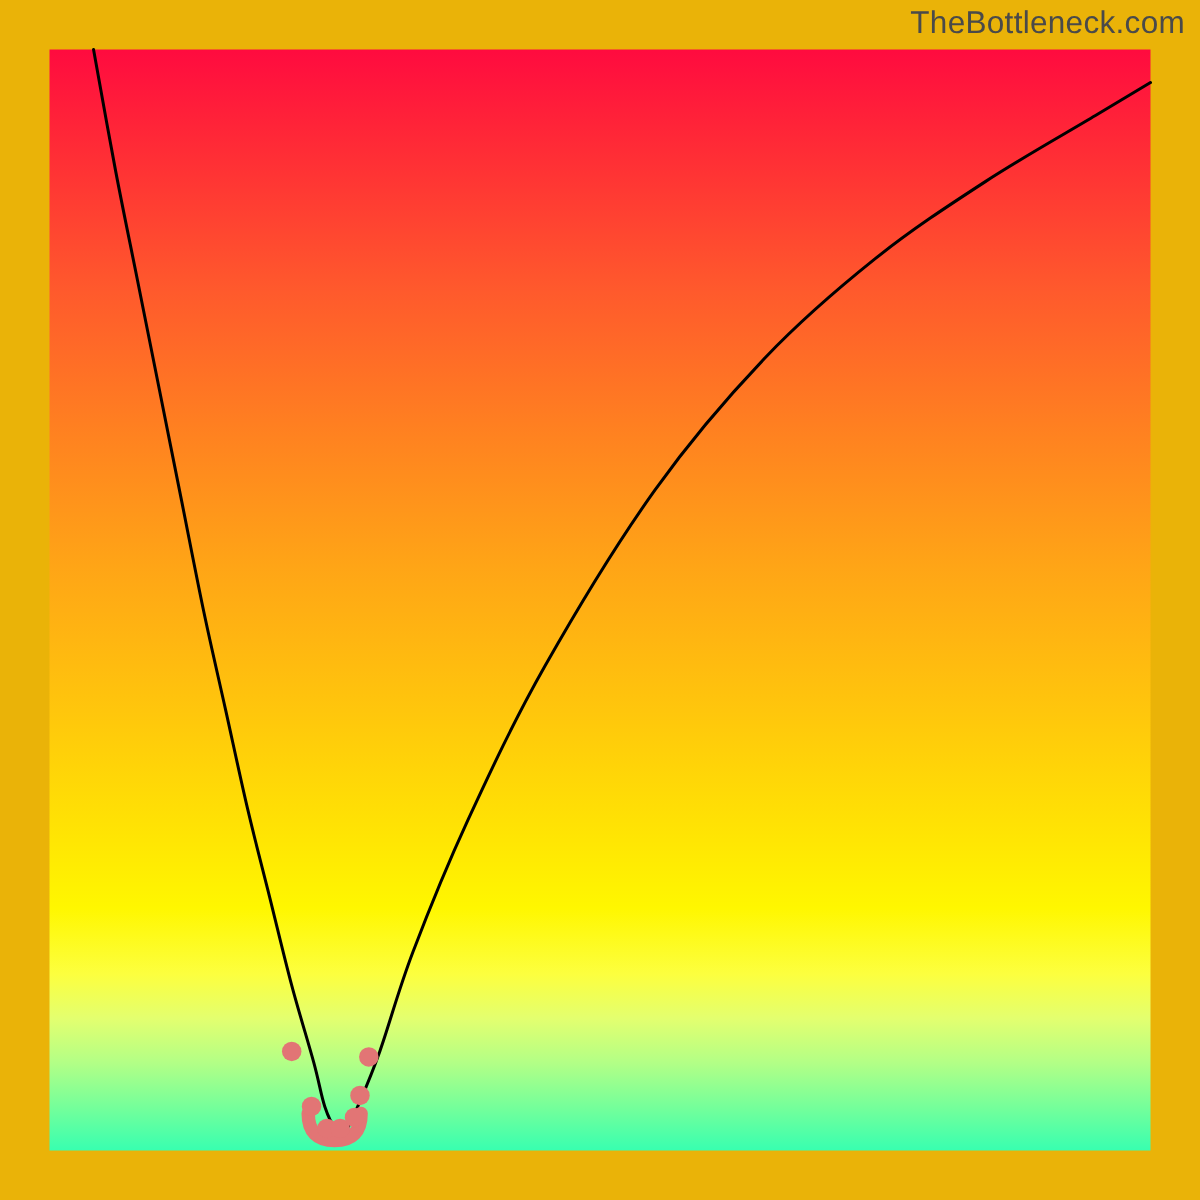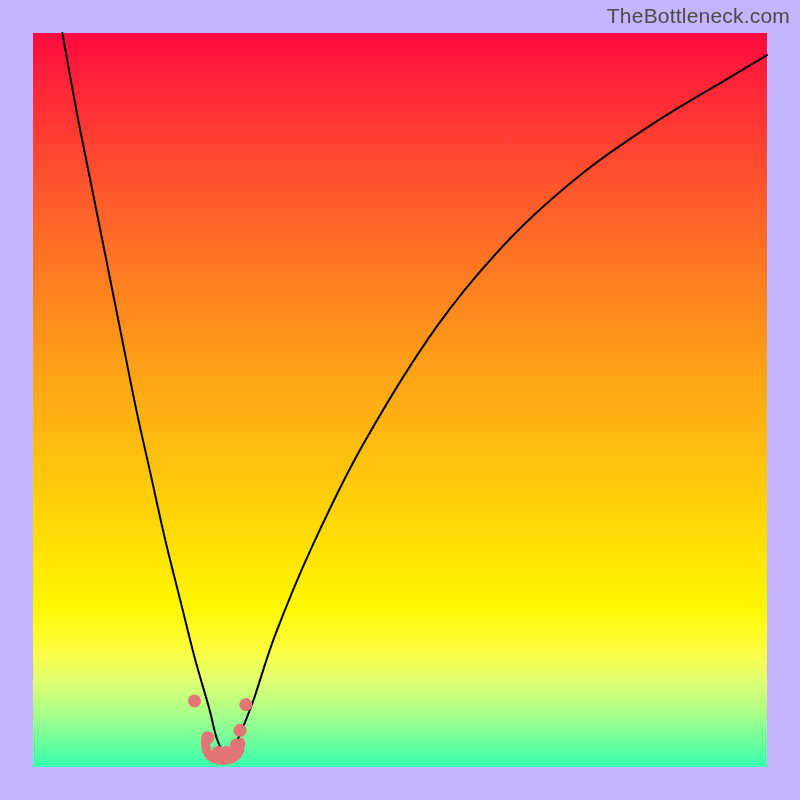--- a/index.html
+++ b/index.html
@@ -8,21 +8,21 @@
     width: 800px;
     height: 800px;
     overflow: hidden;
     font-family: Arial, Helvetica, sans-serif;
     background: #000;
   }
   .frame {
     position: relative;
     width: 800px;
     height: 800px;
-    background: #c4b5fd;
+    background: #eab308;
   }
   .watermark {
     position: absolute;
     top: 4px;
     right: 10px;
     color: #4a4a4a;
     font-size: 21px;
     font-weight: 500;
     letter-spacing: 0.2px;
     z-index: 20;

